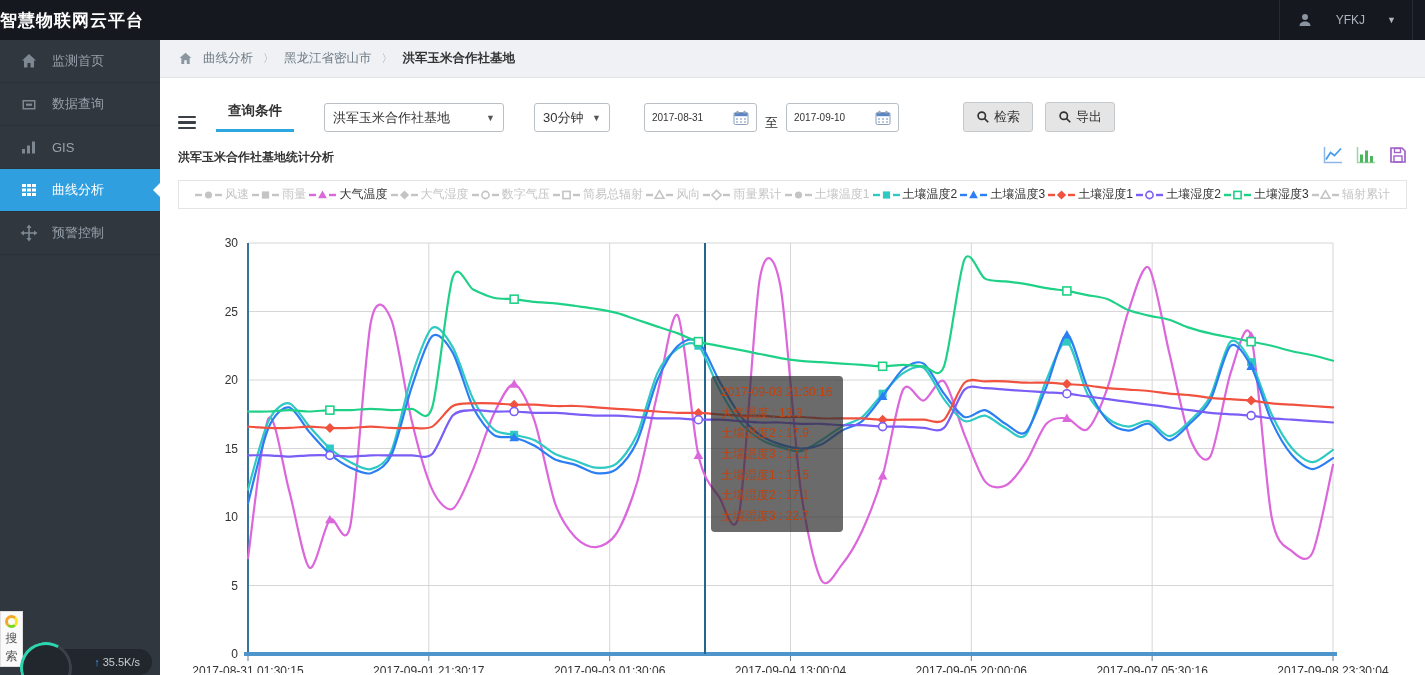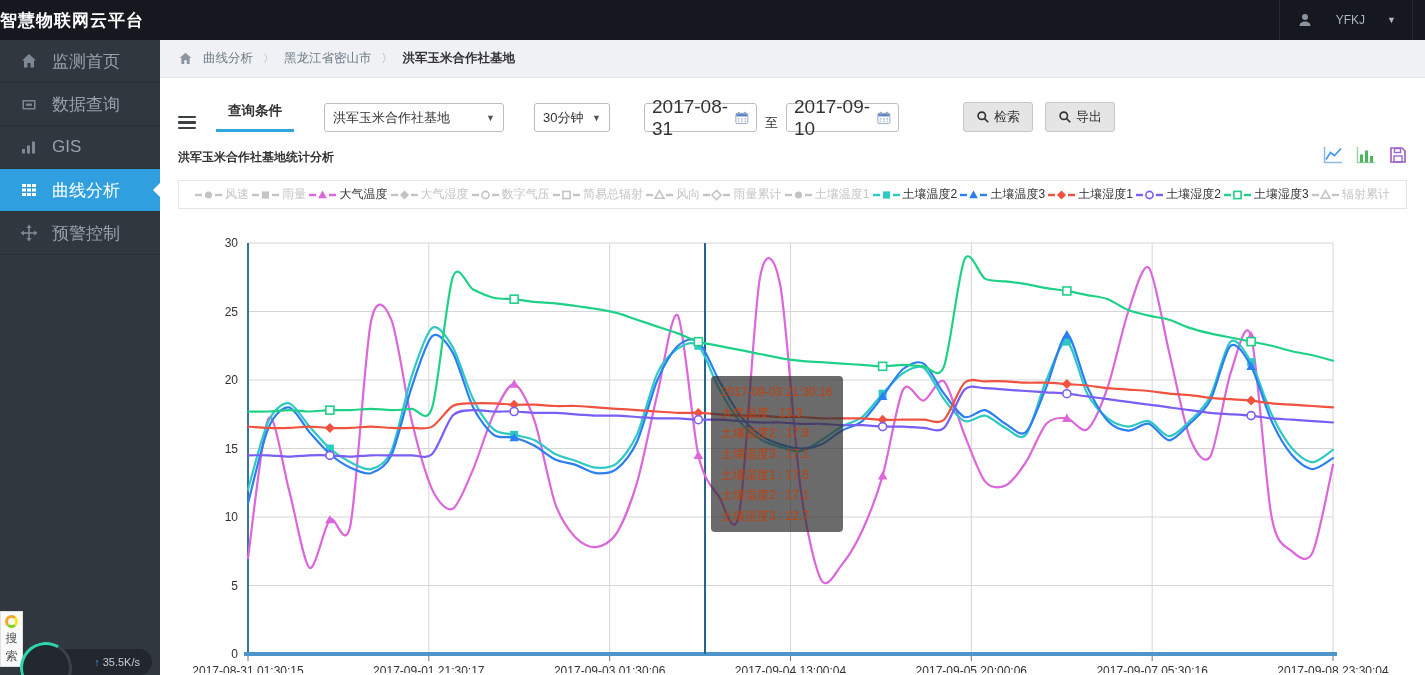--- a/index.html
+++ b/index.html
@@ -5,42 +5,42 @@
   * { box-sizing: border-box; margin: 0; padding: 0; }
   html,body { width:1425px; height:675px; overflow:hidden; font-family:"Liberation Sans","DejaVu Sans",sans-serif; background:#fff; position:relative; }
   
   .topbar { position:absolute; left:0; top:0; width:1425px; height:40px; background:#15181e; color:#fff; display:flex; align-items:center; z-index:30; }
   .topbar .title { font-size:17px; font-weight:bold; padding-left:0; letter-spacing:1px; }
   .usermenu { margin-left:auto; height:40px; display:flex; align-items:center; gap:22px; padding:0 16px; border-left:1px solid #262b33; border-right:1px solid #262b33; margin-right:12px; color:#aeb6bf; font-size:12px; cursor:pointer; }
   .usermenu svg { fill:#8b95a1; }
   .caret { font-size:9px; color:#aeb6bf; }
   
   .sidebar { position:absolute; left:0; top:40px; width:160px; height:635px; background:#31373f; z-index:20; }
-  .side-item { height:43px; display:flex; align-items:center; gap:14px; padding-left:20px; color:#97a1ab; font-size:17px; border-bottom:1px solid #2b3139; cursor:pointer; position:relative; }
+  .side-item { height:43px; display:flex; align-items:center; gap:14px; padding-left:20px; color:#97a1ab; font-size:13px; border-bottom:1px solid #2b3139; cursor:pointer; position:relative; }
   .side-item svg { fill:#7d8893; flex:0 0 auto; }
   .side-item.active { background:#2f9fdf; color:#fff; }
   .side-item.active svg { fill:#fff; }
   .side-item.active .notch { position:absolute; right:0; top:50%; margin-top:-7px; width:0; height:0; border:7px solid transparent; border-right:7px solid #fff; }
   
   .crumbbar { position:absolute; left:160px; top:40px; width:1265px; height:38px; background:#eff1f4; border-bottom:1px solid #e2e5e8; display:flex; align-items:center; padding-left:18px; font-size:12.5px; color:#6d7b85; gap:10px; }
   .crumbbar svg { fill:#8a97a0; }
   .crumb { cursor:pointer; }
   .crumb.current { color:#333; font-weight:bold; cursor:default; }
   .crumb-sep { color:#9aa5ad; font-size:11px; }
   
   .main { position:absolute; left:160px; top:78px; width:1265px; height:597px; background:#fff; }
   .query-row { display:flex; align-items:flex-end; height:46px; margin:8px 18px 0 18px; }
   .burger { width:18px; cursor:pointer; }
   .burger i { display:block; height:2.5px; background:#3a4045; margin:3px 0; border-radius:1px; }
   .qtab { margin-left:20px; font-size:13.5px; font-weight:bold; color:#333; padding:10px 12px 9px; border-bottom:3px solid #2ea7e0; cursor:pointer; }
   .sel { display:flex; align-items:center; justify-content:space-between; border:1px solid #b9bfc4; border-radius:3px; height:29px; padding:0 8px; font-size:13px; color:#333; background:#fff; cursor:pointer; overflow:hidden; white-space:nowrap; }
   .sel .arrow { font-size:9px; color:#555; margin-left:6px; }
   .sel1 { width:180px; margin-left:30px; }
   .sel2 { width:76px; margin-left:30px; }
-  .date { display:flex; align-items:center; justify-content:space-between; border:1px solid #b9bfc4; border-radius:3px; height:29px; width:113px; padding:0 7px; font-size:19px; color:#333; background:#fff; cursor:text; }
+  .date { display:flex; align-items:center; justify-content:space-between; border:1px solid #b9bfc4; border-radius:3px; height:29px; width:113px; padding:0 7px; font-size:10px; color:#333; background:#fff; cursor:text; }
   .d1 { margin-left:34px; }
   .to-label { margin:0 8px; font-size:13px; color:#333; }
   .btn { display:flex; align-items:center; gap:4px; border:1px solid #c3c8cc; background:#e5e5e5; border-radius:3px; height:30px; padding:0 12px; font-size:13px; color:#333; cursor:pointer; }
   .btn-search { margin-left:64px; }
   .btn-export { margin-left:12px; }
   .title-row { display:flex; align-items:center; justify-content:space-between; margin:14px 18px 0 18px; }
   .sec-title { font-size:12px; font-weight:bold; color:#333; }
   .toolbox { display:flex; gap:13px; }
   .toolbox span { cursor:pointer; }
   

